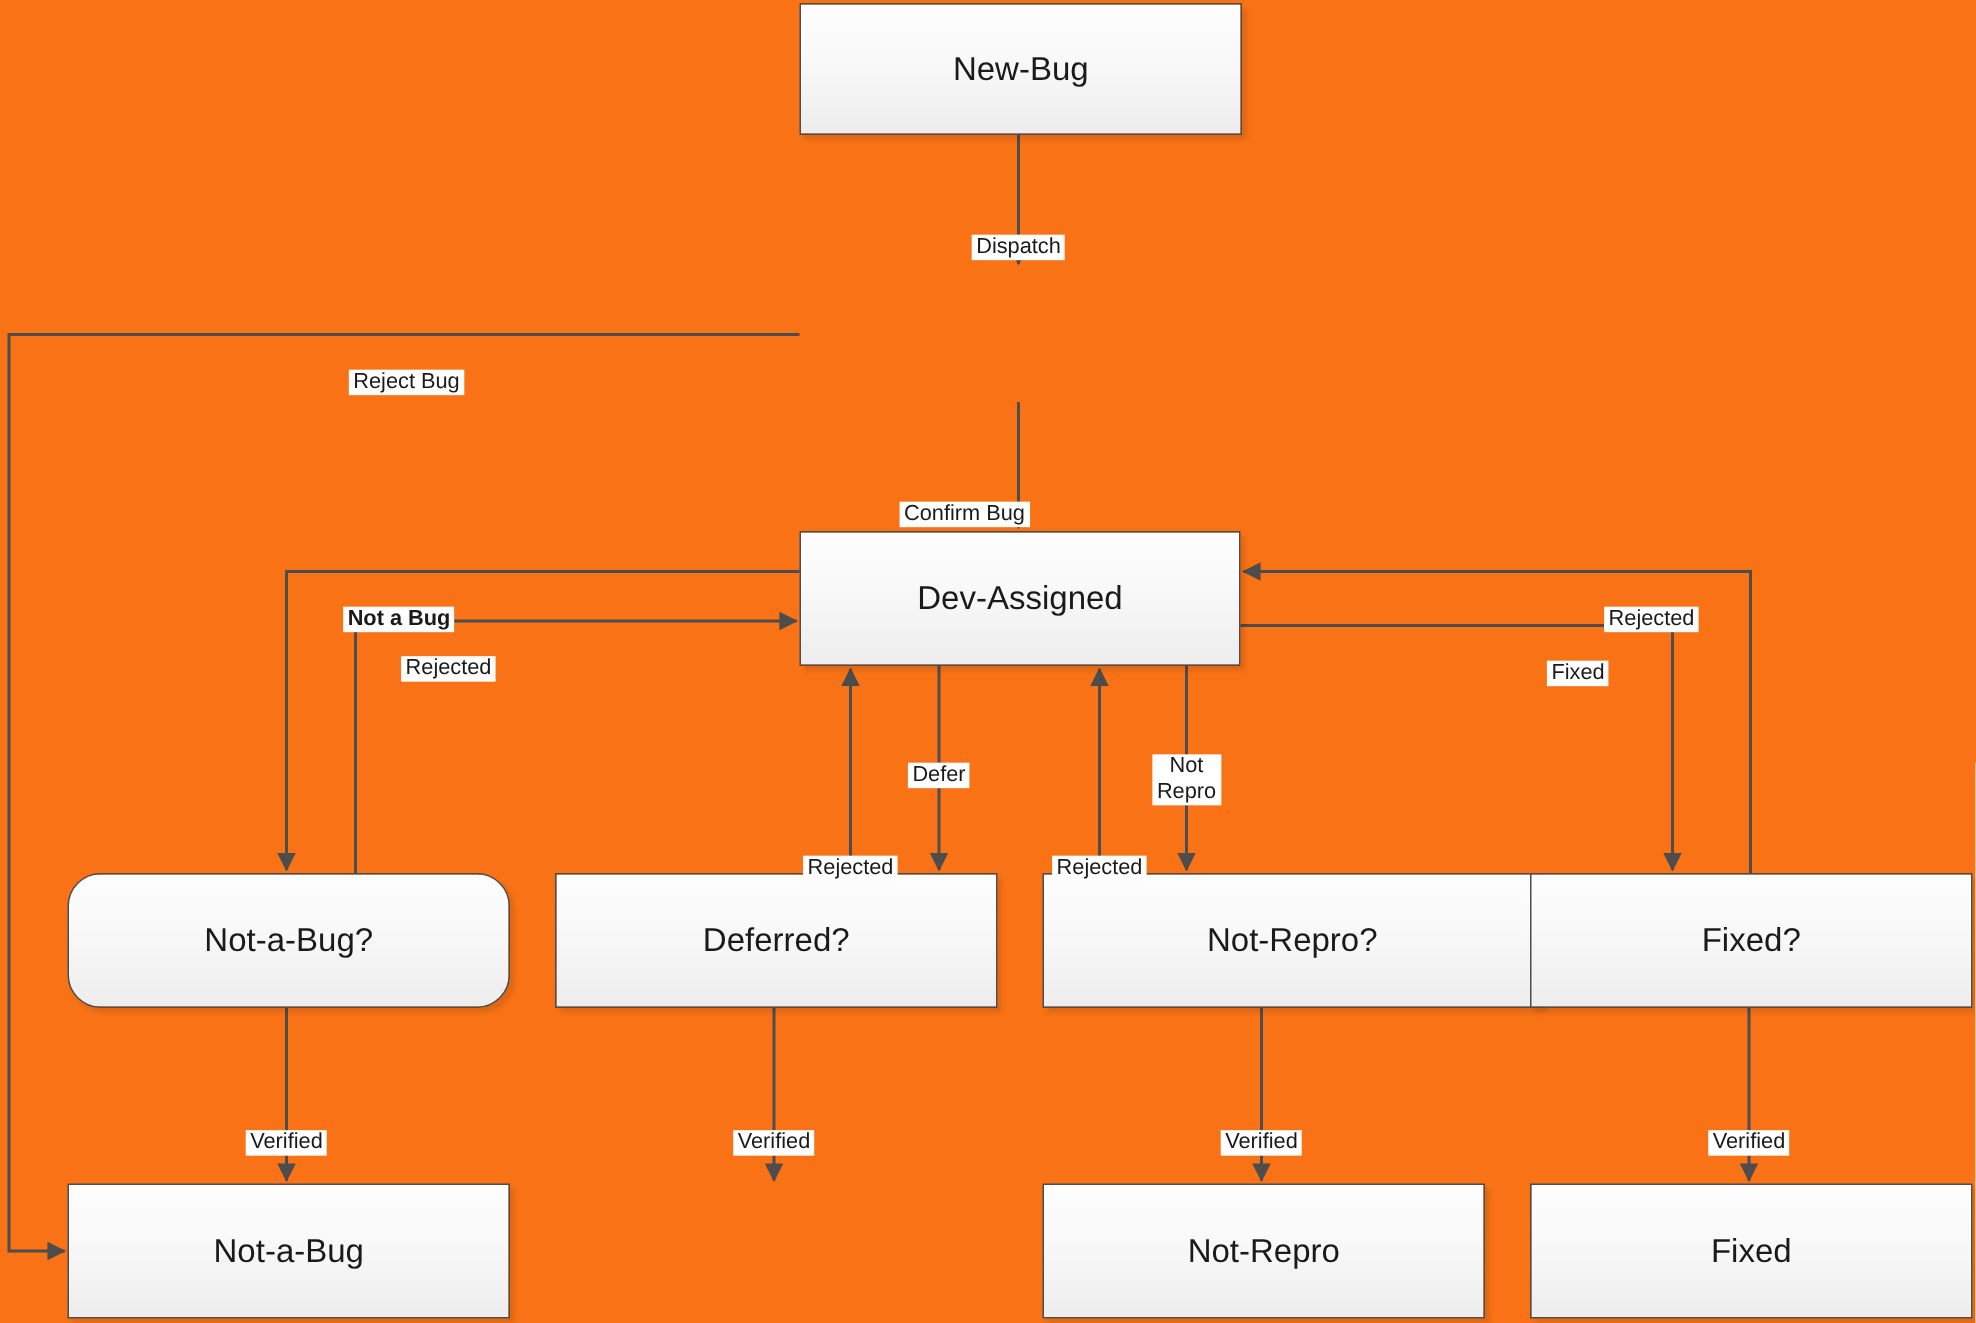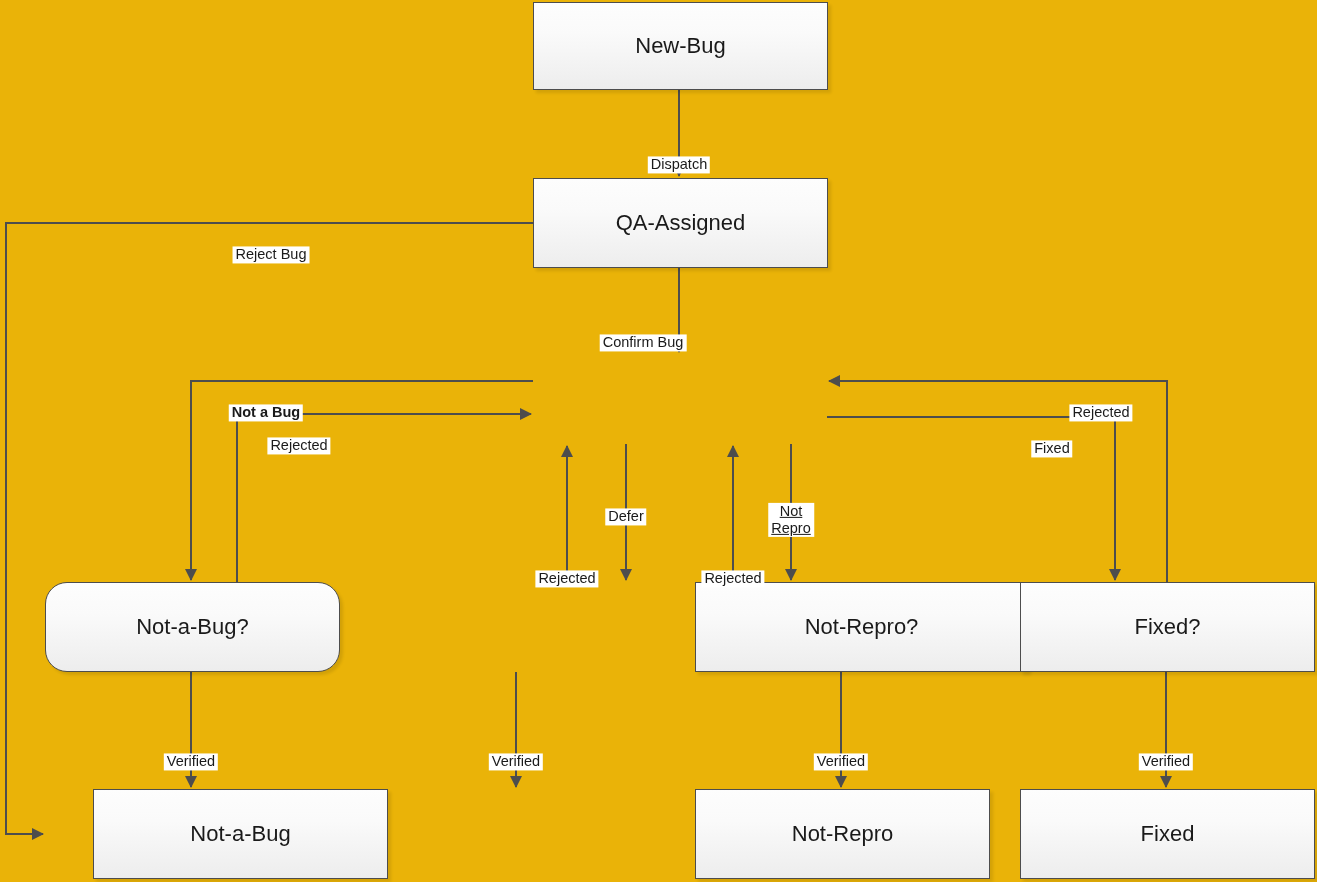--- a/index.html
+++ b/index.html
@@ -4,21 +4,21 @@
 <style>
   html, body {
     margin: 0;
     padding: 0;
     background: #ffffff;
   }
   #canvas {
     position: relative;
     width: 1317px;
     height: 882px;
-    background: #eab308;
+    background: #f97316;
     font-family: "Liberation Sans", sans-serif;
     overflow: hidden;
   }
   #edge-layer {
     position: absolute;
     left: 0;
     top: 0;
     width: 1317px;
     height: 882px;
   }
@@ -93,60 +93,63 @@
       <path d="M 516 672 L 516 787"></path>
       <path d="M 841 672 L 841 787"></path>
       <path d="M 1166 672 L 1166 787"></path>
     </g>
   </svg>
 
   <div class="node" style="left:533px; top:2px; width:295px; height:88px;">
     <span class="node-label">New-Bug</span>
   </div>
 
-  <div class="node" style="left:533px; top:178px; width:295px; height:90px;">
-    <span class="node-label">QA-Assigned</span>
+
+  <div class="node" style="left:533px; top:354px; width:294px; height:90px;">
+    <span class="node-label">Dev-Assigned</span>
   </div>
-
 
   <div class="node" style="left:45px; top:582px; width:295px; height:90px;border-radius:22px;">
     <span class="node-label">Not-a-Bug?</span>
   </div>
 
+  <div class="node" style="left:370px; top:582px; width:295px; height:90px;">
+    <span class="node-label">Deferred?</span>
+  </div>
 
   <div class="node" style="left:695px; top:582px; width:333px; height:90px;">
     <span class="node-label">Not-Repro?</span>
   </div>
 
   <div class="node" style="left:1020px; top:582px; width:295px; height:90px;align-items:center;">
     <span class="node-label">Fixed?</span>
   </div>
 
-  <div class="node" style="left:45px; top:789px; width:295px; height:90px;margin-left:48px;">
+  <div class="node" style="left:45px; top:789px; width:295px; height:90px;">
     <span class="node-label">Not-a-Bug</span>
   </div>
 
 
   <div class="node" style="left:695px; top:789px; width:295px; height:90px;">
     <span class="node-label">Not-Repro</span>
   </div>
 
   <div class="node" style="left:1020px; top:789px; width:295px; height:90px;">
     <span class="node-label">Fixed</span>
   </div>
 
   <div class="edge-label" style="left:679px; top:133px;">Dispatch</div>
   <div class="edge-label" style="left:643px; top:311px;">Confirm Bug</div>
   <div class="edge-label" style="left:271px; top:223px;">Reject Bug</div>
   <div class="edge-label" style="left:266px; top:381px;font-weight:bold;">Not a Bug</div>
   <div class="edge-label" style="left:299px; top:414px;">Rejected</div>
   <div class="edge-label" style="left:567px; top:547px;">Rejected</div>
   <div class="edge-label" style="left:626px; top:485px;">Defer</div>
   <div class="edge-label" style="left:733px; top:547px;">Rejected</div>
-  <div class="edge-label" style="left:791px; top:488px;text-decoration:underline;">Not
+  <div class="edge-label" style="left:791px; top:488px;">Not
 Repro</div>
   <div class="edge-label" style="left:1052px; top:417px;">Fixed</div>
   <div class="edge-label" style="left:1101px; top:381px;">Rejected</div>
   <div class="edge-label" style="left:191px; top:730px;">Verified</div>
   <div class="edge-label" style="left:516px; top:730px;">Verified</div>
   <div class="edge-label" style="left:841px; top:730px;">Verified</div>
   <div class="edge-label" style="left:1166px; top:730px;">Verified</div>
 
 </div>
 

